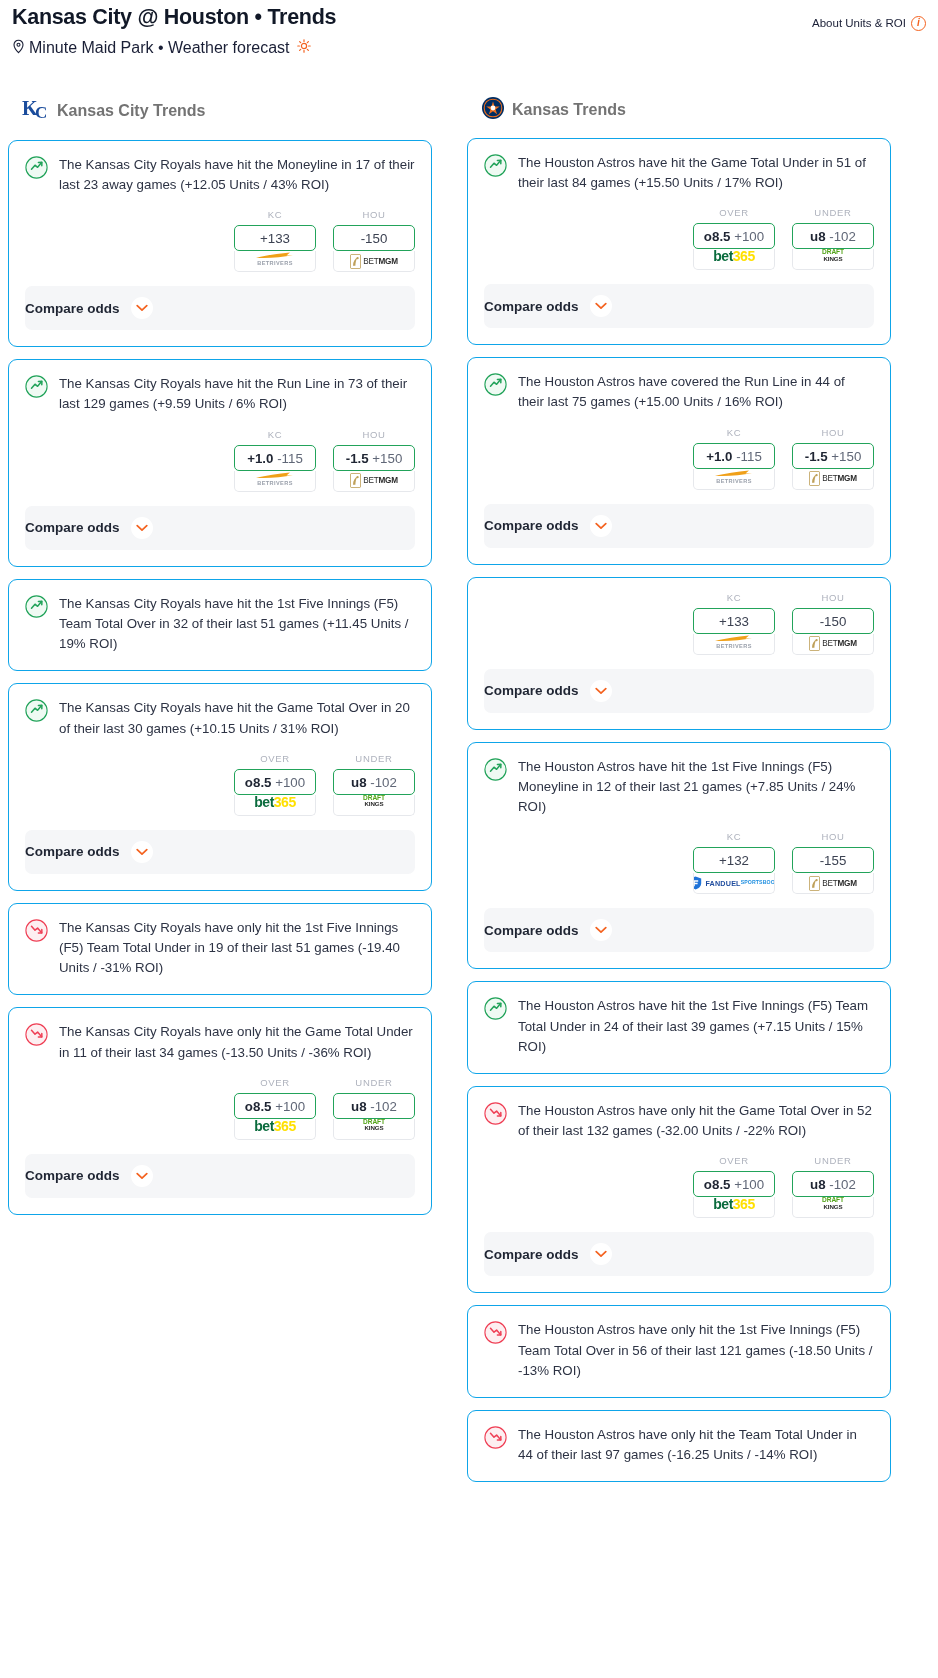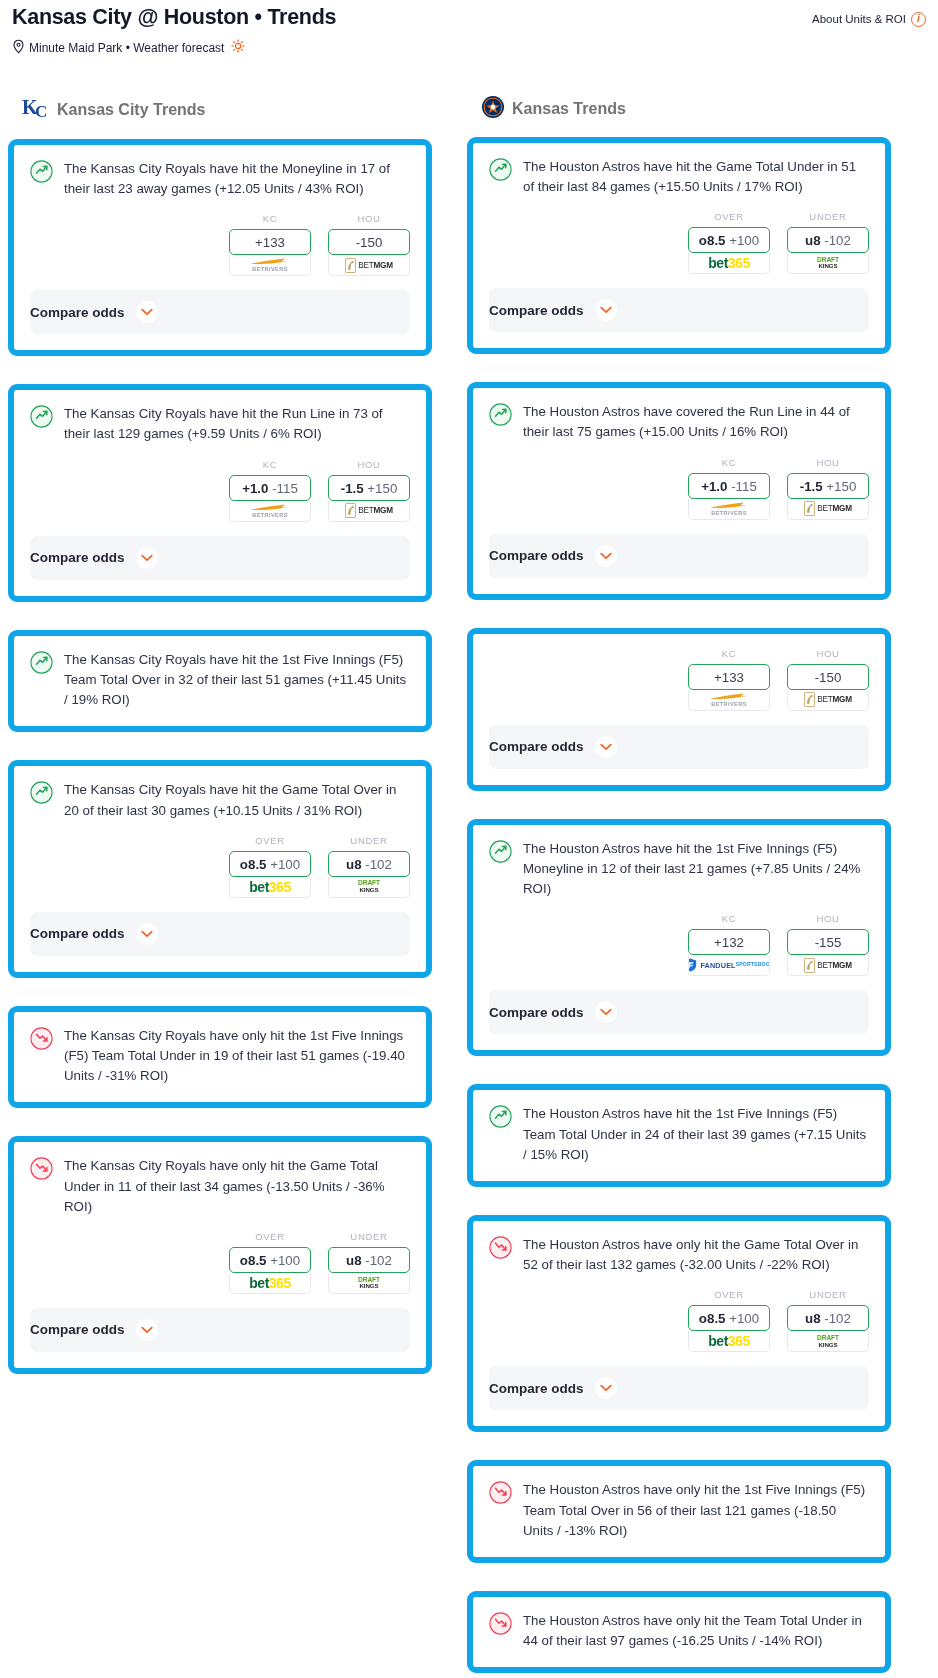--- a/index.html
+++ b/index.html
@@ -8,21 +8,21 @@
     background: #ffffff;
     font-family: "Liberation Sans", sans-serif;
     color: #1a1f36;
     -webkit-font-smoothing: antialiased;
   }
   body { padding: 0 8px 20px 8px; }
 
   
   .header-row {
     display: flex;
-    align-items: center;
+    align-items: flex-end;
     justify-content: space-between;
     padding: 4px 4px 0 4px;
   }
   .page-title {
     font-size: 21.5px;
     font-weight: bold;
     letter-spacing: -0.3px;
     color: #111827;
     line-height: 1.25;
   }
@@ -45,21 +45,21 @@
     font-weight: bold;
     font-style: italic;
     display: flex; align-items: center; justify-content: center;
     line-height: 1;
   }
   .venue-row {
     display: flex;
     align-items: center;
     gap: 4px;
     padding: 8px 4px 0 4px;
-    font-size: 12px;
+    font-size: 16px;
     color: #1a1f36;
   }
   .pin-icon { flex: 0 0 auto; }
   .sun-icon { margin-left: 3px; }
 
   
   .columns {
     display: flex;
     gap: 35px;
     margin-top: 38px;
@@ -76,24 +76,24 @@
   }
   .col-header-title {
     font-size: 16px;
     font-weight: bold;
     color: #737373;
   }
   .team-logo { flex: 0 0 auto; display:block; }
 
   
   .card {
-    border: 6px solid #0ea5e9;
+    border: 1px solid #0ea5e9;
     border-radius: 9px;
     background: #ffffff;
-    margin-bottom: 28px;
+    margin-bottom: 12px;
     overflow: hidden;
   }
   .card-body { padding: 14px 16px 0 16px; }
   .trend-head {
     display: flex;
     gap: 11px;
     align-items: flex-start;
   }
   .trend-icon { flex: 0 0 auto; margin-top: 1px; }
   .trend-text {
@@ -128,21 +128,20 @@
     cursor: pointer;
   }
   .odds-box b { font-weight: bold; color: #1f2533; }
   .odds-box .neg { color: #606777; }
   .book-box {
     border: 1px solid #e6e8ec;
     border-top: none;
     border-radius: 0 0 5px 5px;
     height: 21px;
     display: flex;
-    align-items: center;
     justify-content: center;
     background: #fff;
     overflow: hidden;
     cursor: pointer;
   }
 
   
   .logo-betrivers { display:flex; flex-direction:column; align-items:center; line-height:1; }
   .logo-betrivers .brtext {
     font-size: 5.6px; font-weight: bold; letter-spacing: 0.4px; color: #9aa0ab; margin-top: 1px;

